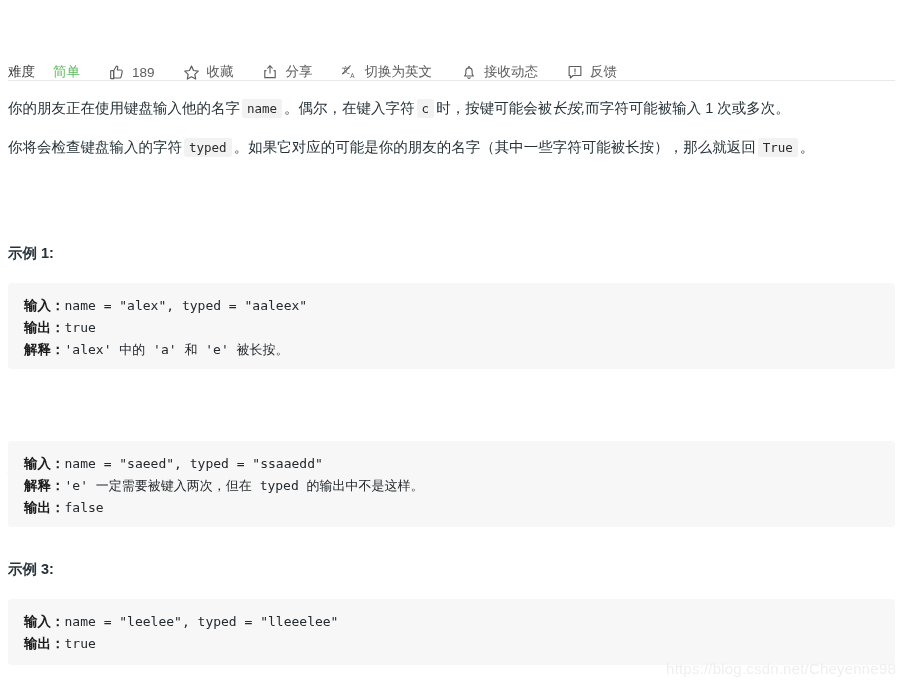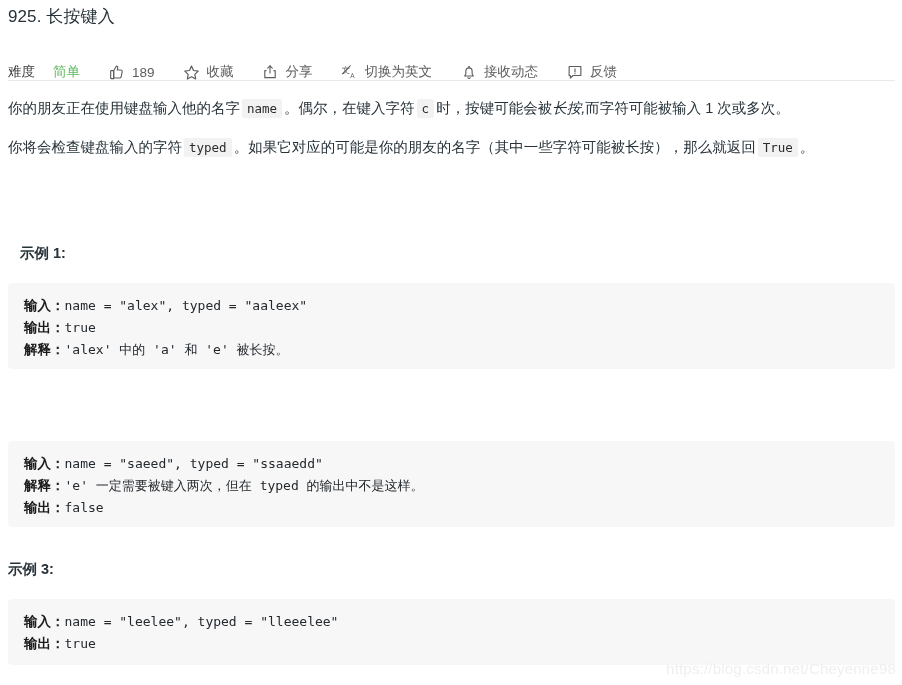--- a/index.html
+++ b/index.html
@@ -135,21 +135,21 @@
     white-space: pre-wrap;
     word-break: break-word;
   }
   .codeline b {
     font-family: "Liberation Sans", "DejaVu Sans", sans-serif;
     font-weight: bold;
     font-size: 13.5px;
     color: #1a1a1a;
   }
 
-  #ex1-head { top: 244px; margin-left: 12px; }
+  #ex1-head { top: 244px; }
   #ex1-block { top: 283px; height: 86px; }
   #ex2-head { top: 418px; margin-top: 41px; }
   #ex2-block { top: 441px; height: 86px; }
   #ex3-head { top: 560px; }
   #ex3-block { top: 599px; height: 66px; }
 
   
   .watermark {
     position: absolute;
     right: 6px;
@@ -160,24 +160,20 @@
     font-family: "Liberation Sans", "DejaVu Sans", sans-serif;
     user-select: none;
     white-space: nowrap;
   }
 </style>
 </head>
 <body>
 
 <div class="page">
 
-  <div class="title">
-    <span class="num">925.</span>
-    <span>长按键入</span>
-  </div>
 
   <div class="toolbar">
 
     <div class="tb-item no-gap">
       <span class="tb-label plain">难度</span>
     </div>
 
     <div class="tb-item">
       <span class="difficulty-easy">简单</span>
     </div>

